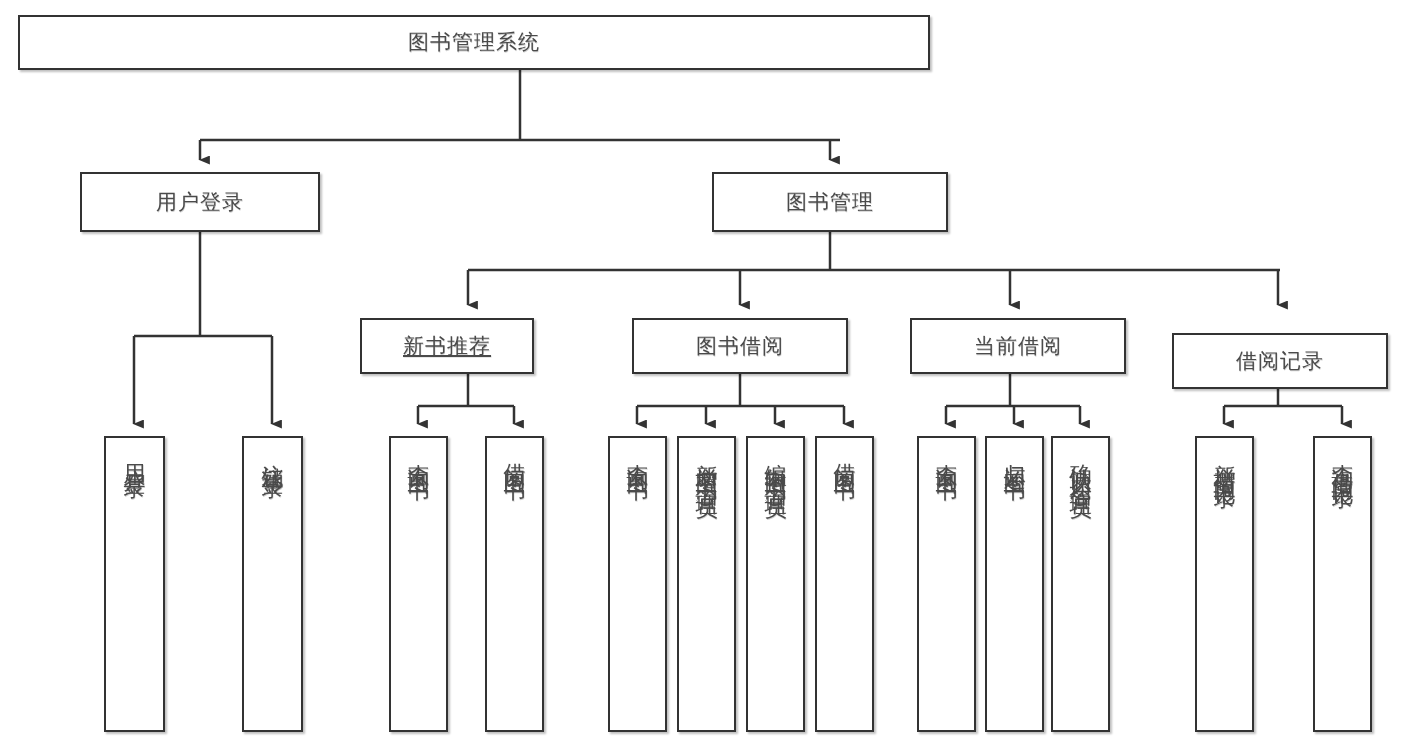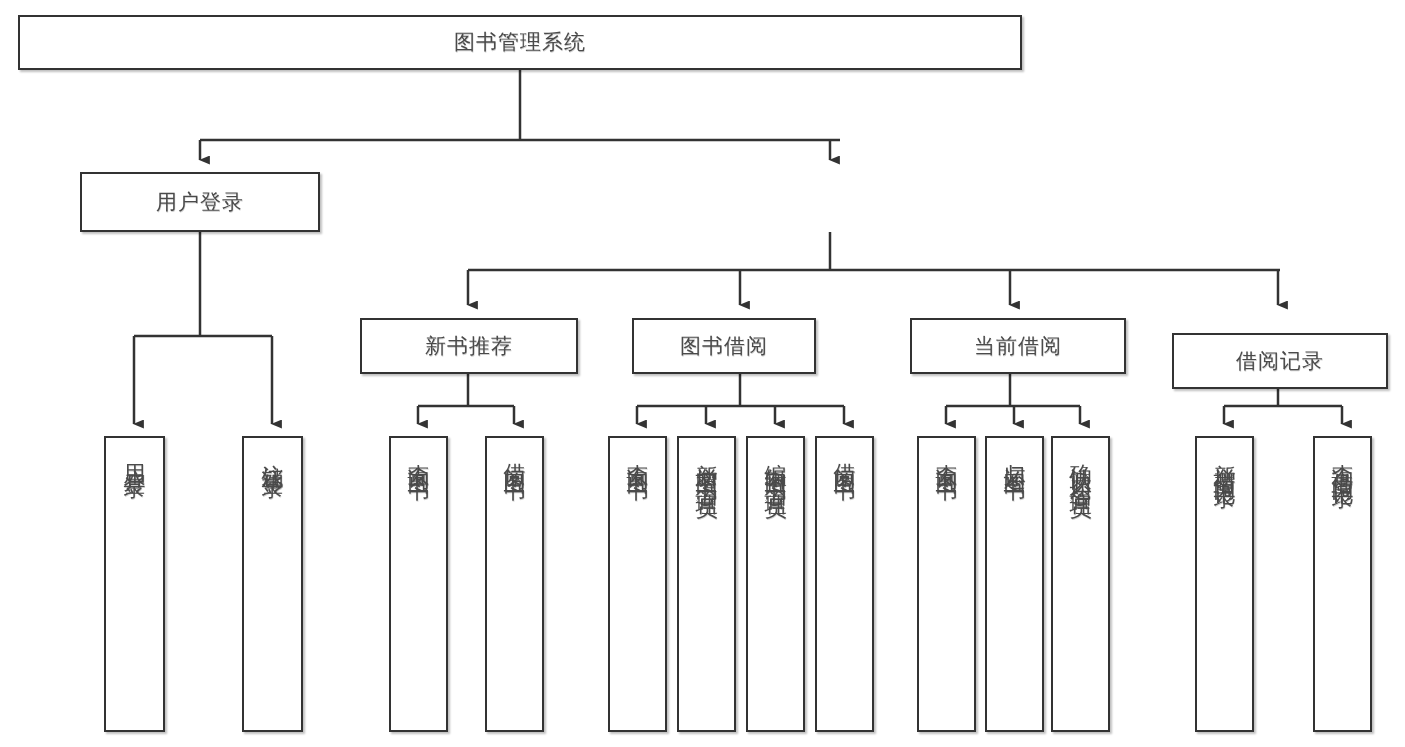--- a/index.html
+++ b/index.html
@@ -117,32 +117,35 @@
       <path d="M 1014 406 L 1014 424" marker-end="url(#arrow)"></path>
       <path d="M 1080 406 L 1080 424" marker-end="url(#arrow)"></path>
 
       <path d="M 1278 374 L 1278 406"></path>
       <path d="M 1224 406 L 1342 406"></path>
       <path d="M 1224 406 L 1224 424" marker-end="url(#arrow)"></path>
       <path d="M 1342 406 L 1342 424" marker-end="url(#arrow)"></path>
     </g>
   </svg>
 
-  <div class="node" style="left:18px; top:15px; width:1004px; height:55px;text-align:center;">
+  <div class="node" style="left:18px; top:15px; width:912px; height:55px;text-align:center;">
     <span class="lbl">图书管理系统</span>
   </div>
 
   <div class="node" style="left:80px; top:172px; width:240px; height:60px;">
     <span class="lbl">用户登录</span>
   </div>
+  <div class="node" style="left:712px; top:172px; width:236px; height:60px;">
+    <span class="lbl">图书管理</span>
+  </div>
 
-  <div class="node" style="left:360px; top:318px; width:218px; height:56px;">
+  <div class="node" style="left:360px; top:318px; width:174px; height:56px;text-decoration:underline;">
     <span class="lbl">新书推荐</span>
   </div>
-  <div class="node" style="left:632px; top:318px; width:184px; height:56px;">
+  <div class="node" style="left:632px; top:318px; width:216px; height:56px;">
     <span class="lbl">图书借阅</span>
   </div>
   <div class="node" style="left:902px; top:318px; width:216px; height:56px;margin-left:8px;">
     <span class="lbl">当前借阅</span>
   </div>
   <div class="node" style="left:1172px; top:333px; width:216px; height:56px;">
     <span class="lbl">借阅记录</span>
   </div>
 
   <div class="node vert" style="left:104px; top:436px; width:61px; height:296px;">

